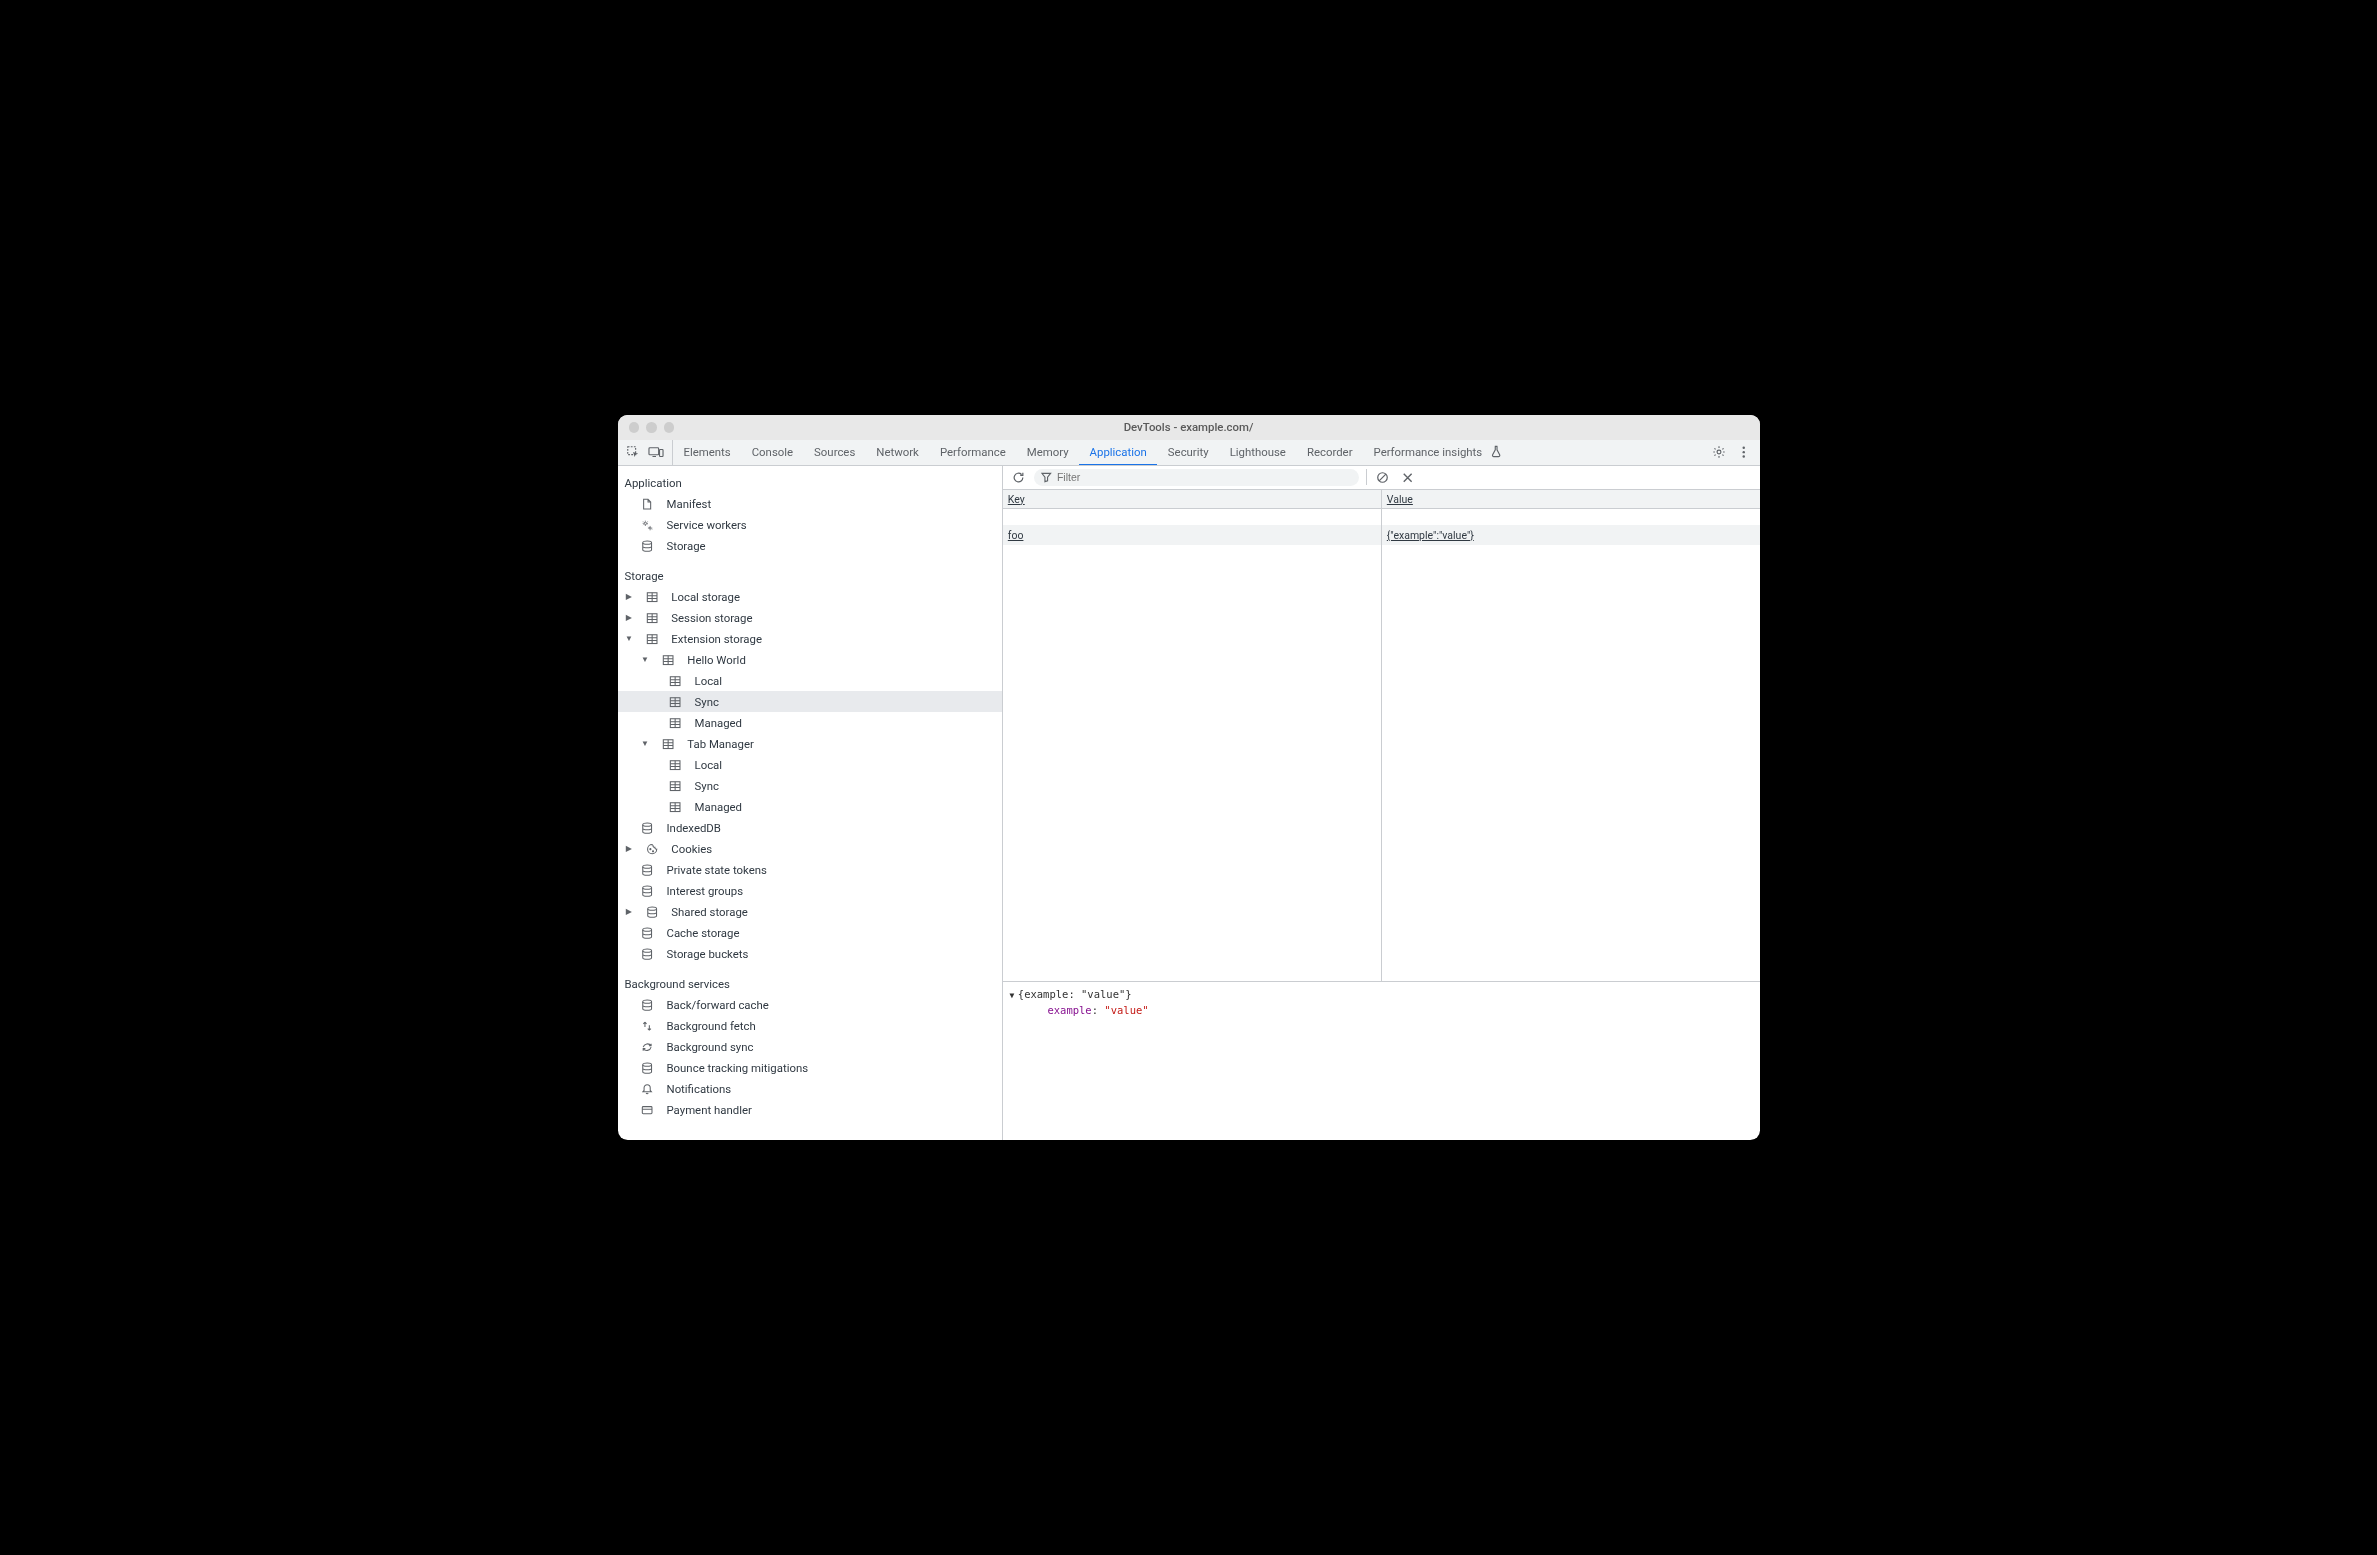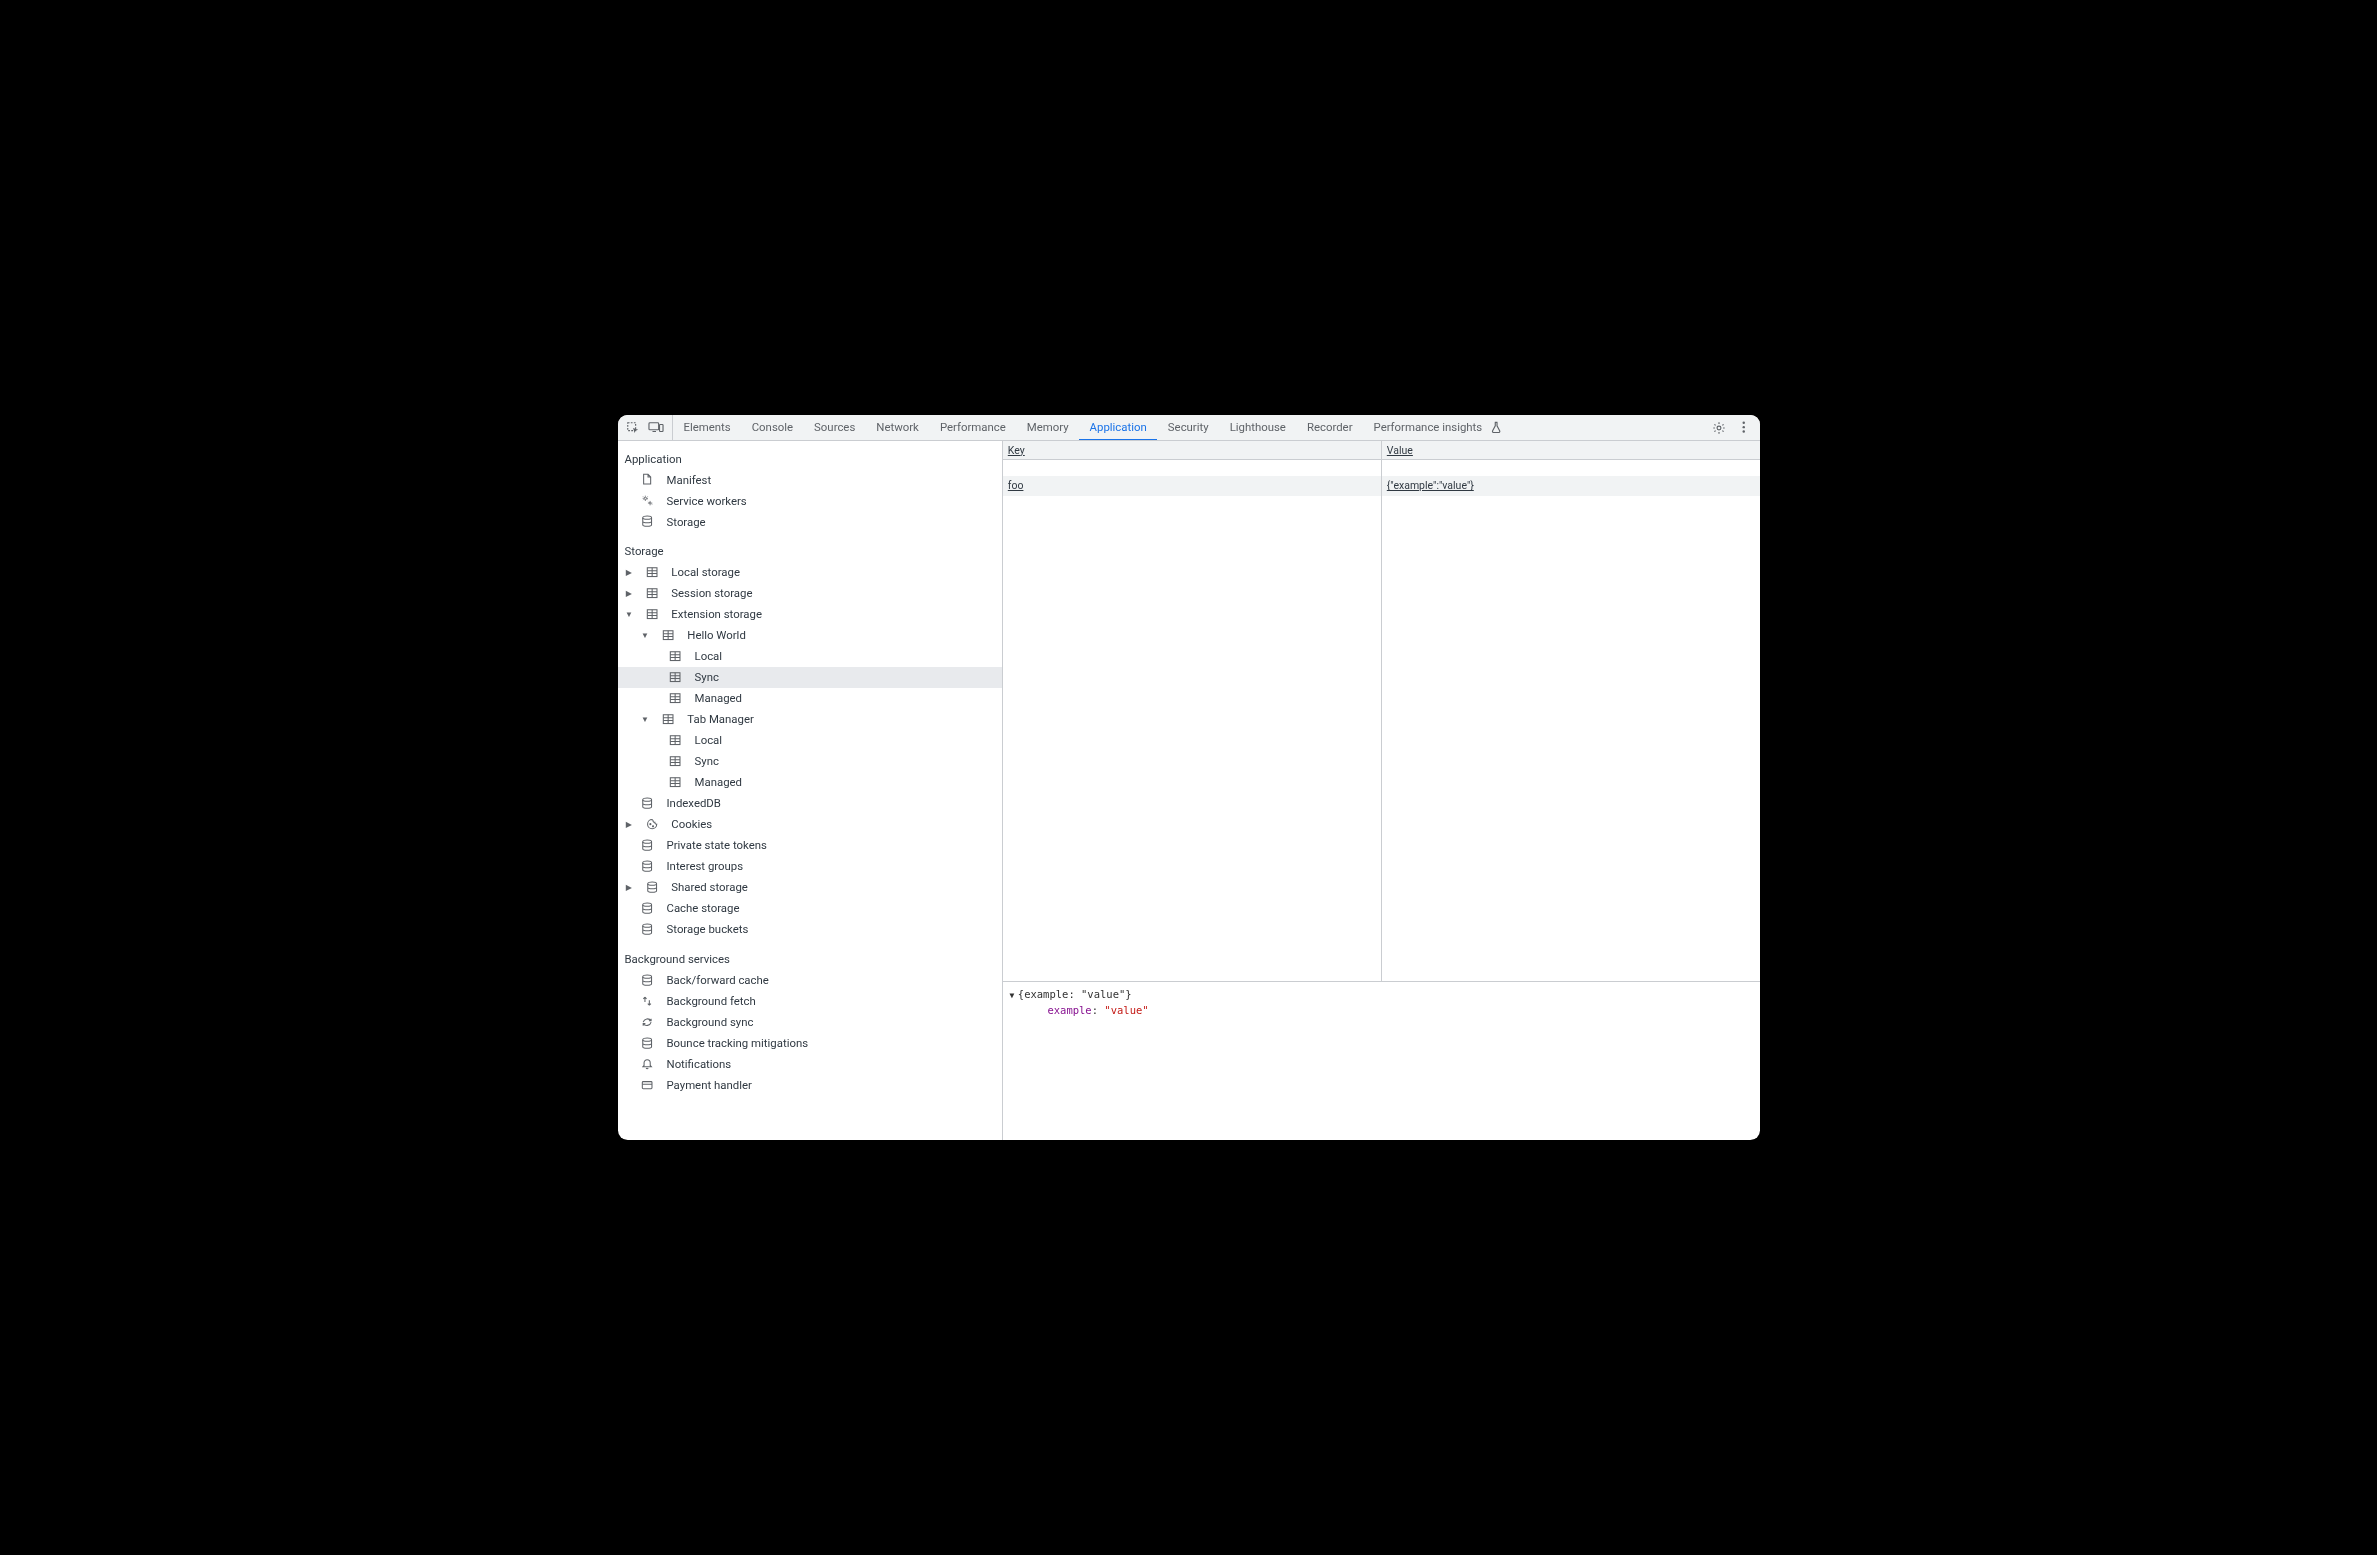--- a/index.html
+++ b/index.html
@@ -245,20 +245,28 @@
 .d-key { color: #881391; margin-top: 36px; }
 .d-str { color: #c41a16; }
 .d-punc { color: #333; }
 svg { display: block; }
 </style>
 </head>
 <body>
 
 <div class="window">
 
+  <div class="titlebar">
+    <div class="traffic-lights">
+      <div class="traffic-light"></div>
+      <div class="traffic-light"></div>
+      <div class="traffic-light"></div>
+    </div>
+    <div class="title-text">DevTools - example.com/</div>
+  </div>
 
   <div class="tabbar">
     <div class="tabbar-left">
       <div class="icon-btn">
         <svg width="14" height="14" viewBox="0 0 16 16" fill="none" stroke="currentColor" stroke-width="1.3">
             <rect x="2" y="2" width="9" height="9" stroke-dasharray="2 1.5"></rect>
             <path d="M8 8 L14 10 L10.5 11 L10 14 Z" fill="currentColor" stroke="none"></path>
           </svg>
       </div>
       <div class="icon-btn">
@@ -577,20 +585,47 @@
               </svg>
             </span>
           <span class="tree-label">Payment handler</span>
         </div>
       </div>
 
     </div>
 
     <div class="content">
 
+      <div class="toolbar">
+        <div class="icon-btn">
+          <svg width="13" height="13" viewBox="0 0 15 15" fill="none" stroke="currentColor" stroke-width="1.4">
+              <path d="M12.5 7.5 A5 5 0 1 1 11 4 M12.5 2 v3 h-3"></path>
+            </svg>
+        </div>
+        <div class="filter-wrap">
+          <span>
+              <svg width="10.5" height="10.5" viewBox="0 0 12 12" fill="none" stroke="#5f6368" stroke-width="1.3">
+                <path d="M1 1.5 h10 L7.5 6 v4 l-3 1 v-5 Z"></path>
+              </svg>
+            </span>
+          <input class="filter-input" placeholder="Filter" style="">
+        </div>
+        <div class="toolbar-divider"></div>
+        <div class="icon-btn">
+          <svg width="13" height="13" viewBox="0 0 15 15" fill="none" stroke="currentColor" stroke-width="1.4">
+              <circle cx="7.5" cy="7.5" r="5.5"></circle>
+              <path d="M3.6 11.4 L11.4 3.6"></path>
+            </svg>
+        </div>
+        <div class="icon-btn">
+          <svg width="11.4" height="11.4" viewBox="0 0 13 13" stroke="currentColor" stroke-width="1.6">
+              <path d="M2 2 L11 11 M11 2 L2 11"></path>
+            </svg>
+        </div>
+      </div>
 
       <div class="table-area">
         <div class="table-col">
           <div class="table-head">Key</div>
           <div class="table-body">
             <div class="table-cell table-row-0">foo</div>
             <div class="table-cell table-row-1"></div>
           </div>
         </div>
         <div class="table-col">

